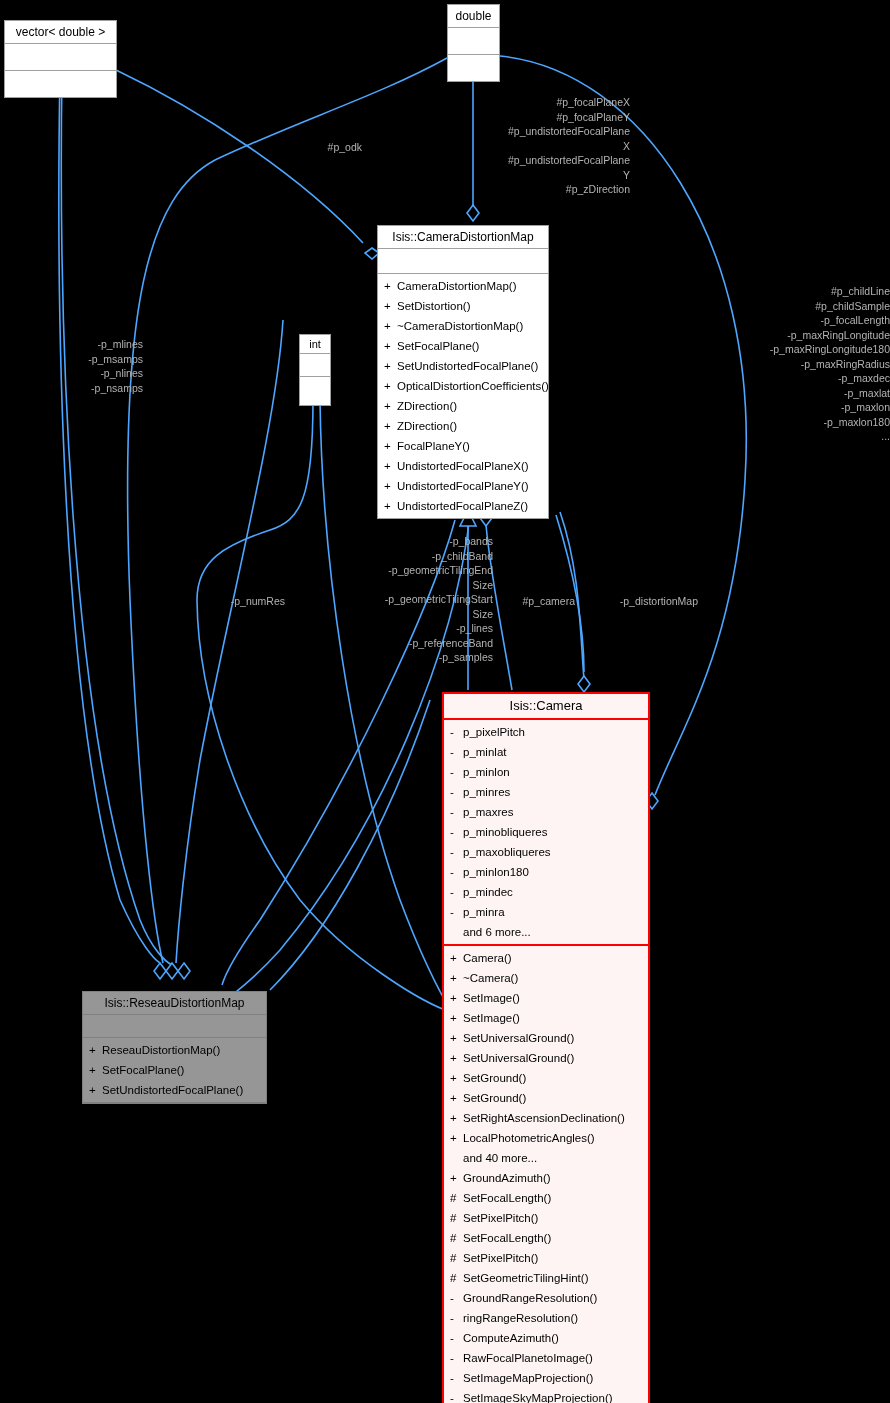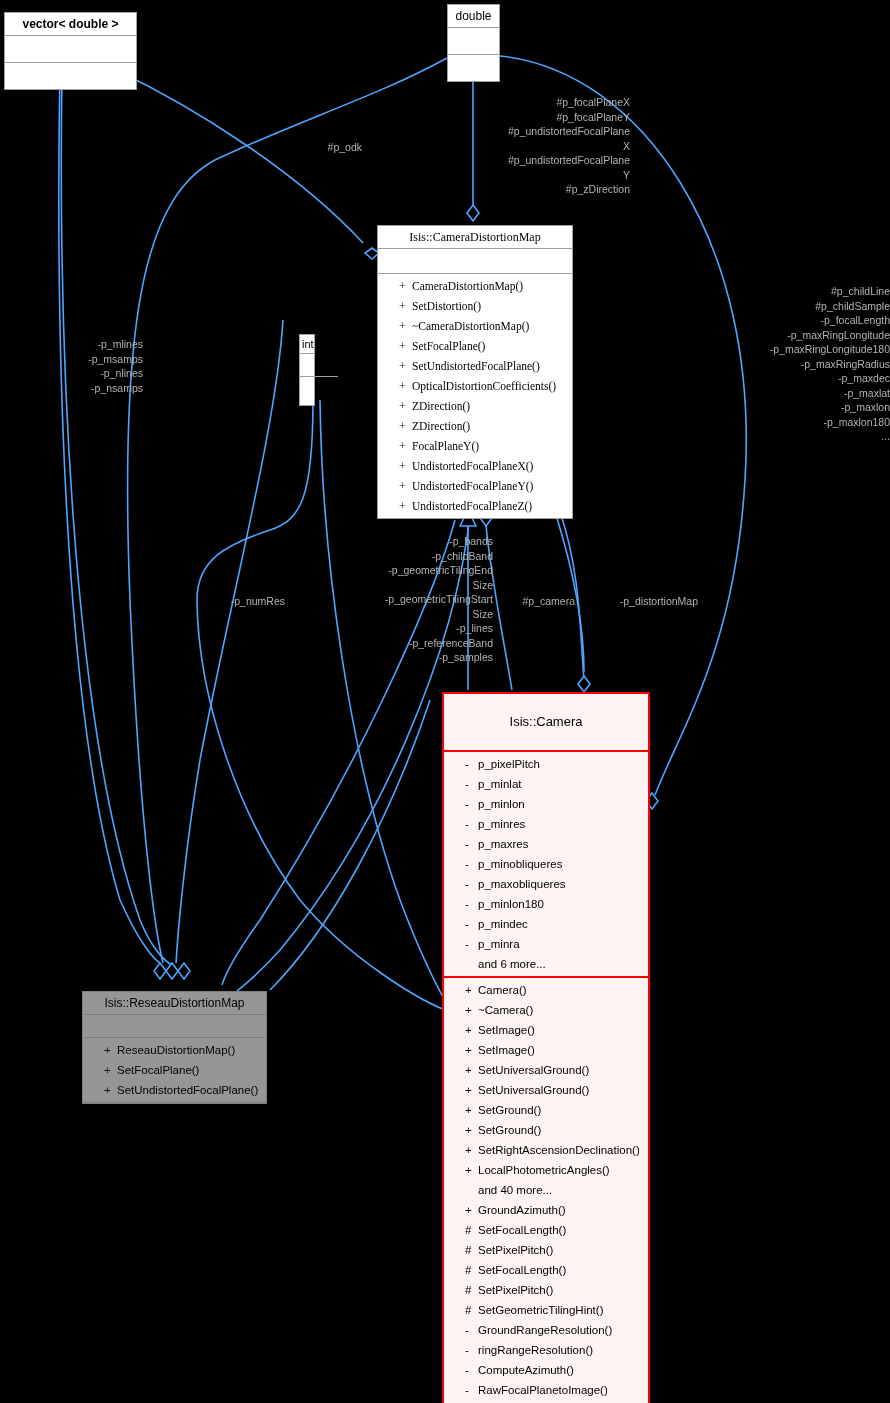--- a/index.html
+++ b/index.html
@@ -33,21 +33,21 @@
   .node .title {
     text-align: center;
     font-size: 12px;
     line-height: 14px;
     padding: 4px 6px;
     border-bottom: 1px solid #a0a0a0;
     white-space: nowrap;
   }
   .node .compartment {
     border-bottom: 1px solid #a0a0a0;
-    padding: 2px 19px;
+    padding: 2px 4px;
     min-height: 14px;
   }
   .node .compartment:last-child {
     border-bottom: none;
   }
   .node .row {
     font-size: 11.5px;
     line-height: 20px;
     white-space: nowrap;
     padding-left: 2px;
@@ -59,21 +59,21 @@
 
   
   .node.current {
     border: 2px solid #ff0000;
     background: #fff4f4;
   }
   .node.current .title {
     border-bottom: 2px solid #ff0000;
     font-size: 13px;
     line-height: 16px;
-    padding: 20px 6px;
+    padding: 4px 6px;
   }
   .node.current .compartment {
     border-bottom: 2px solid #ff0000;
   }
   .node.current .compartment:last-child {
     border-bottom: none;
   }
 
   
   .node.grey {
@@ -155,39 +155,39 @@
       <polygon points="584,676 590,684 584,692 578,684" fill="#000000" stroke="#4da6ff" stroke-width="1.6"></polygon>
 
       <polygon points="652,793 658,801 652,809 646,801" fill="#000000" stroke="#4da6ff" stroke-width="1.6"></polygon>
 
       <polygon points="160,963 166,971 160,979 154,971" fill="#000000" stroke="#4da6ff" stroke-width="1.6"></polygon>
       <polygon points="172,963 178,971 172,979 166,971" fill="#000000" stroke="#4da6ff" stroke-width="1.6"></polygon>
       <polygon points="184,963 190,971 184,979 178,971" fill="#000000" stroke="#4da6ff" stroke-width="1.6"></polygon>
     </g>
   </svg>
 
-  <div class="node plain" style="left:4px; top:12px; width:133px;font-weight:bold;">
+  <div class="node plain" style="left:4px; top:20px; width:113px;">
     <div class="title">vector&lt; double &gt;</div>
     <div class="compartment"></div>
     <div class="compartment"></div>
   </div>
 
   <div class="node plain" style="left:447px; top:4px; width:53px;">
     <div class="title">double</div>
     <div class="compartment"></div>
     <div class="compartment"></div>
   </div>
 
-  <div class="node plain" style="left:299px; top:334px; width:16px;">
+  <div class="node plain" style="left:299px; top:334px; width:32px;">
     <div class="title" style="font-size:11px; padding:2px 2px;">int</div>
     <div class="compartment" style="height:18px;"></div>
     <div class="compartment" style="height:24px;"></div>
   </div>
 
-  <div class="node" style="left:377px; top:225px; width:196px;font-family:Liberation Serif, serif;">
+  <div class="node" style="left:377px; top:225px; width:172px;">
     <div class="title">Isis::CameraDistortionMap</div>
     <div class="compartment" style="height:20px;"></div>
     <div class="compartment">
         <div class="row"><span class="vis">+</span><span>CameraDistortionMap()</span></div>
         <div class="row"><span class="vis">+</span><span>SetDistortion()</span></div>
         <div class="row"><span class="vis">+</span><span>~CameraDistortionMap()</span></div>
         <div class="row"><span class="vis">+</span><span>SetFocalPlane()</span></div>
         <div class="row"><span class="vis">+</span><span>SetUndistortedFocalPlane()</span></div>
         <div class="row"><span class="vis">+</span><span>OpticalDistortionCoefficients()</span></div>
         <div class="row"><span class="vis">+</span><span>ZDirection()</span></div>

